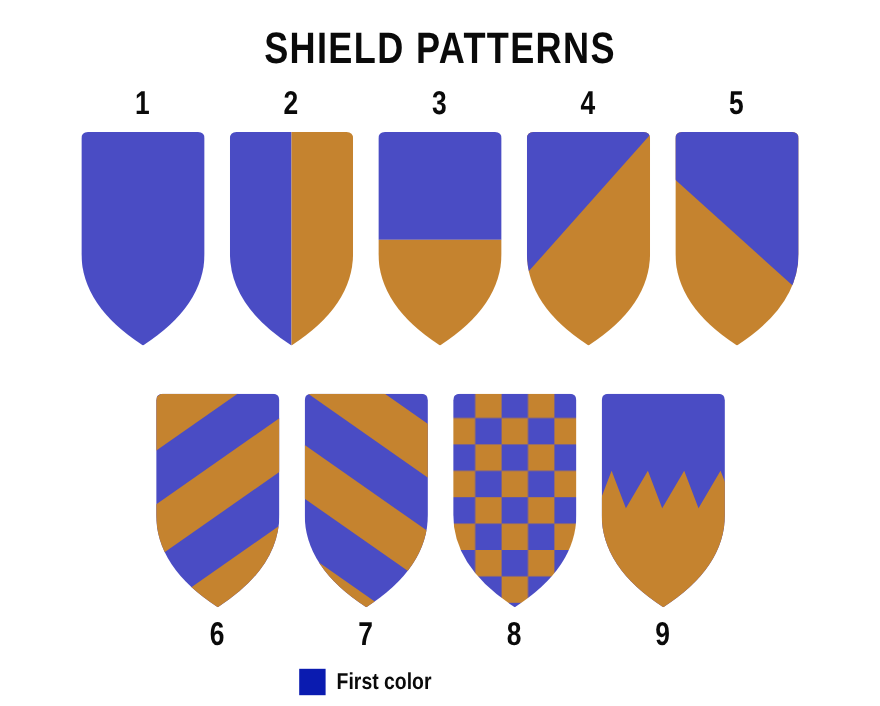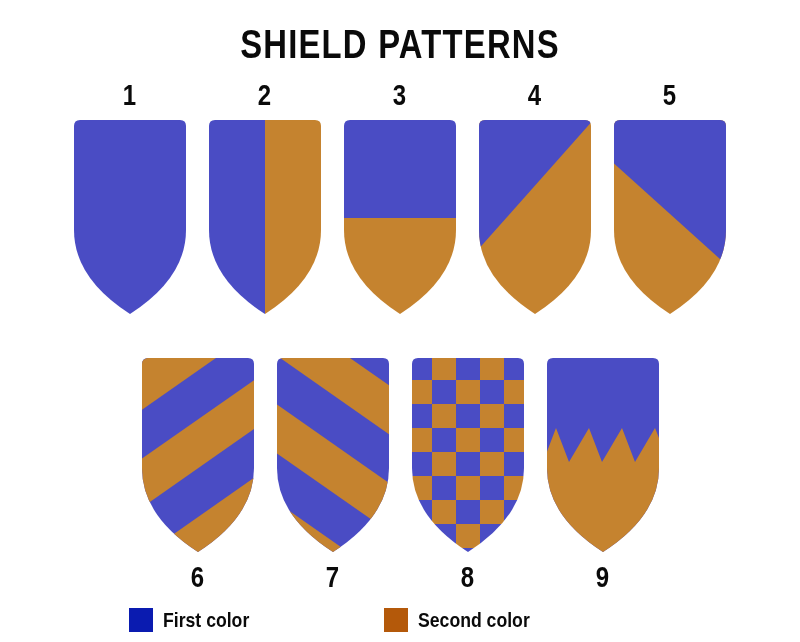--- a/index.html
+++ b/index.html
@@ -295,17 +295,13 @@
 
   </div>
 
 </div>
 
 <div class="legend">
   <div class="legend-entry">
     <span class="swatch" style="background:#0a1bb0"></span>
     <span class="legend-label">First color</span>
   </div>
-  <div class="legend-entry">
-    <span class="swatch" style="background:#b4590a"></span>
-    <span class="legend-label">Second color</span>
-  </div>
 </div>
 
 </body></html>

